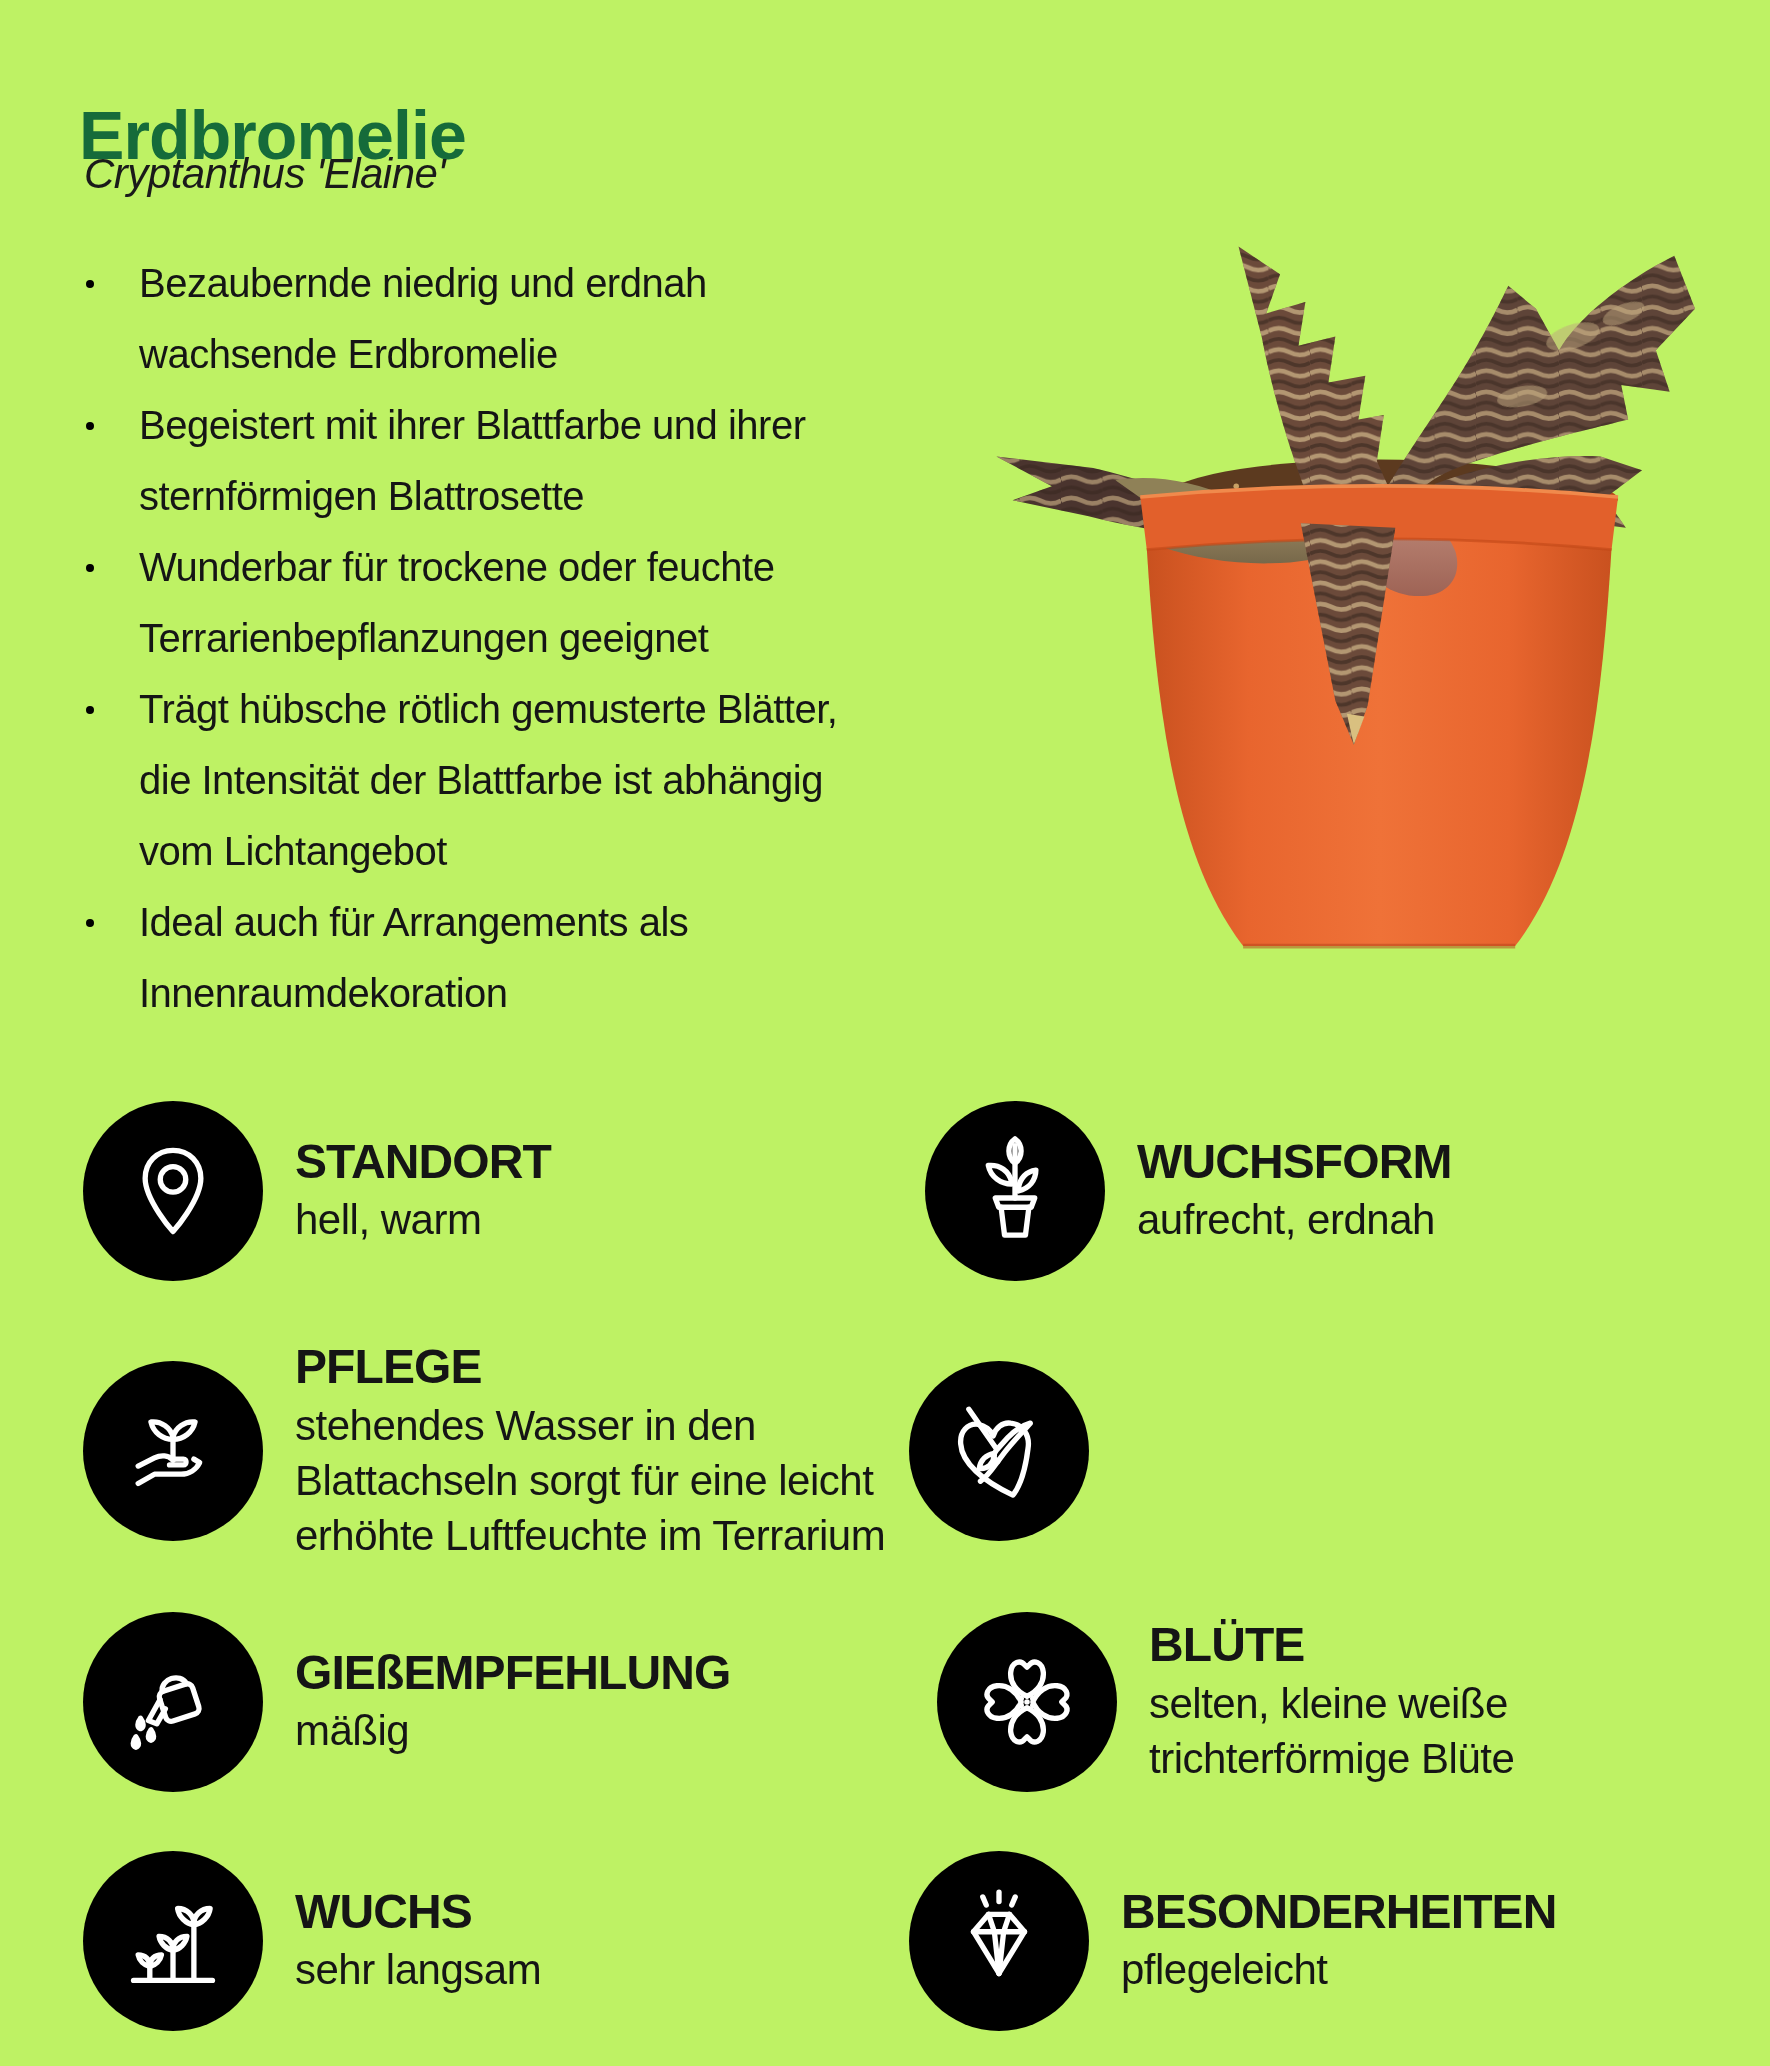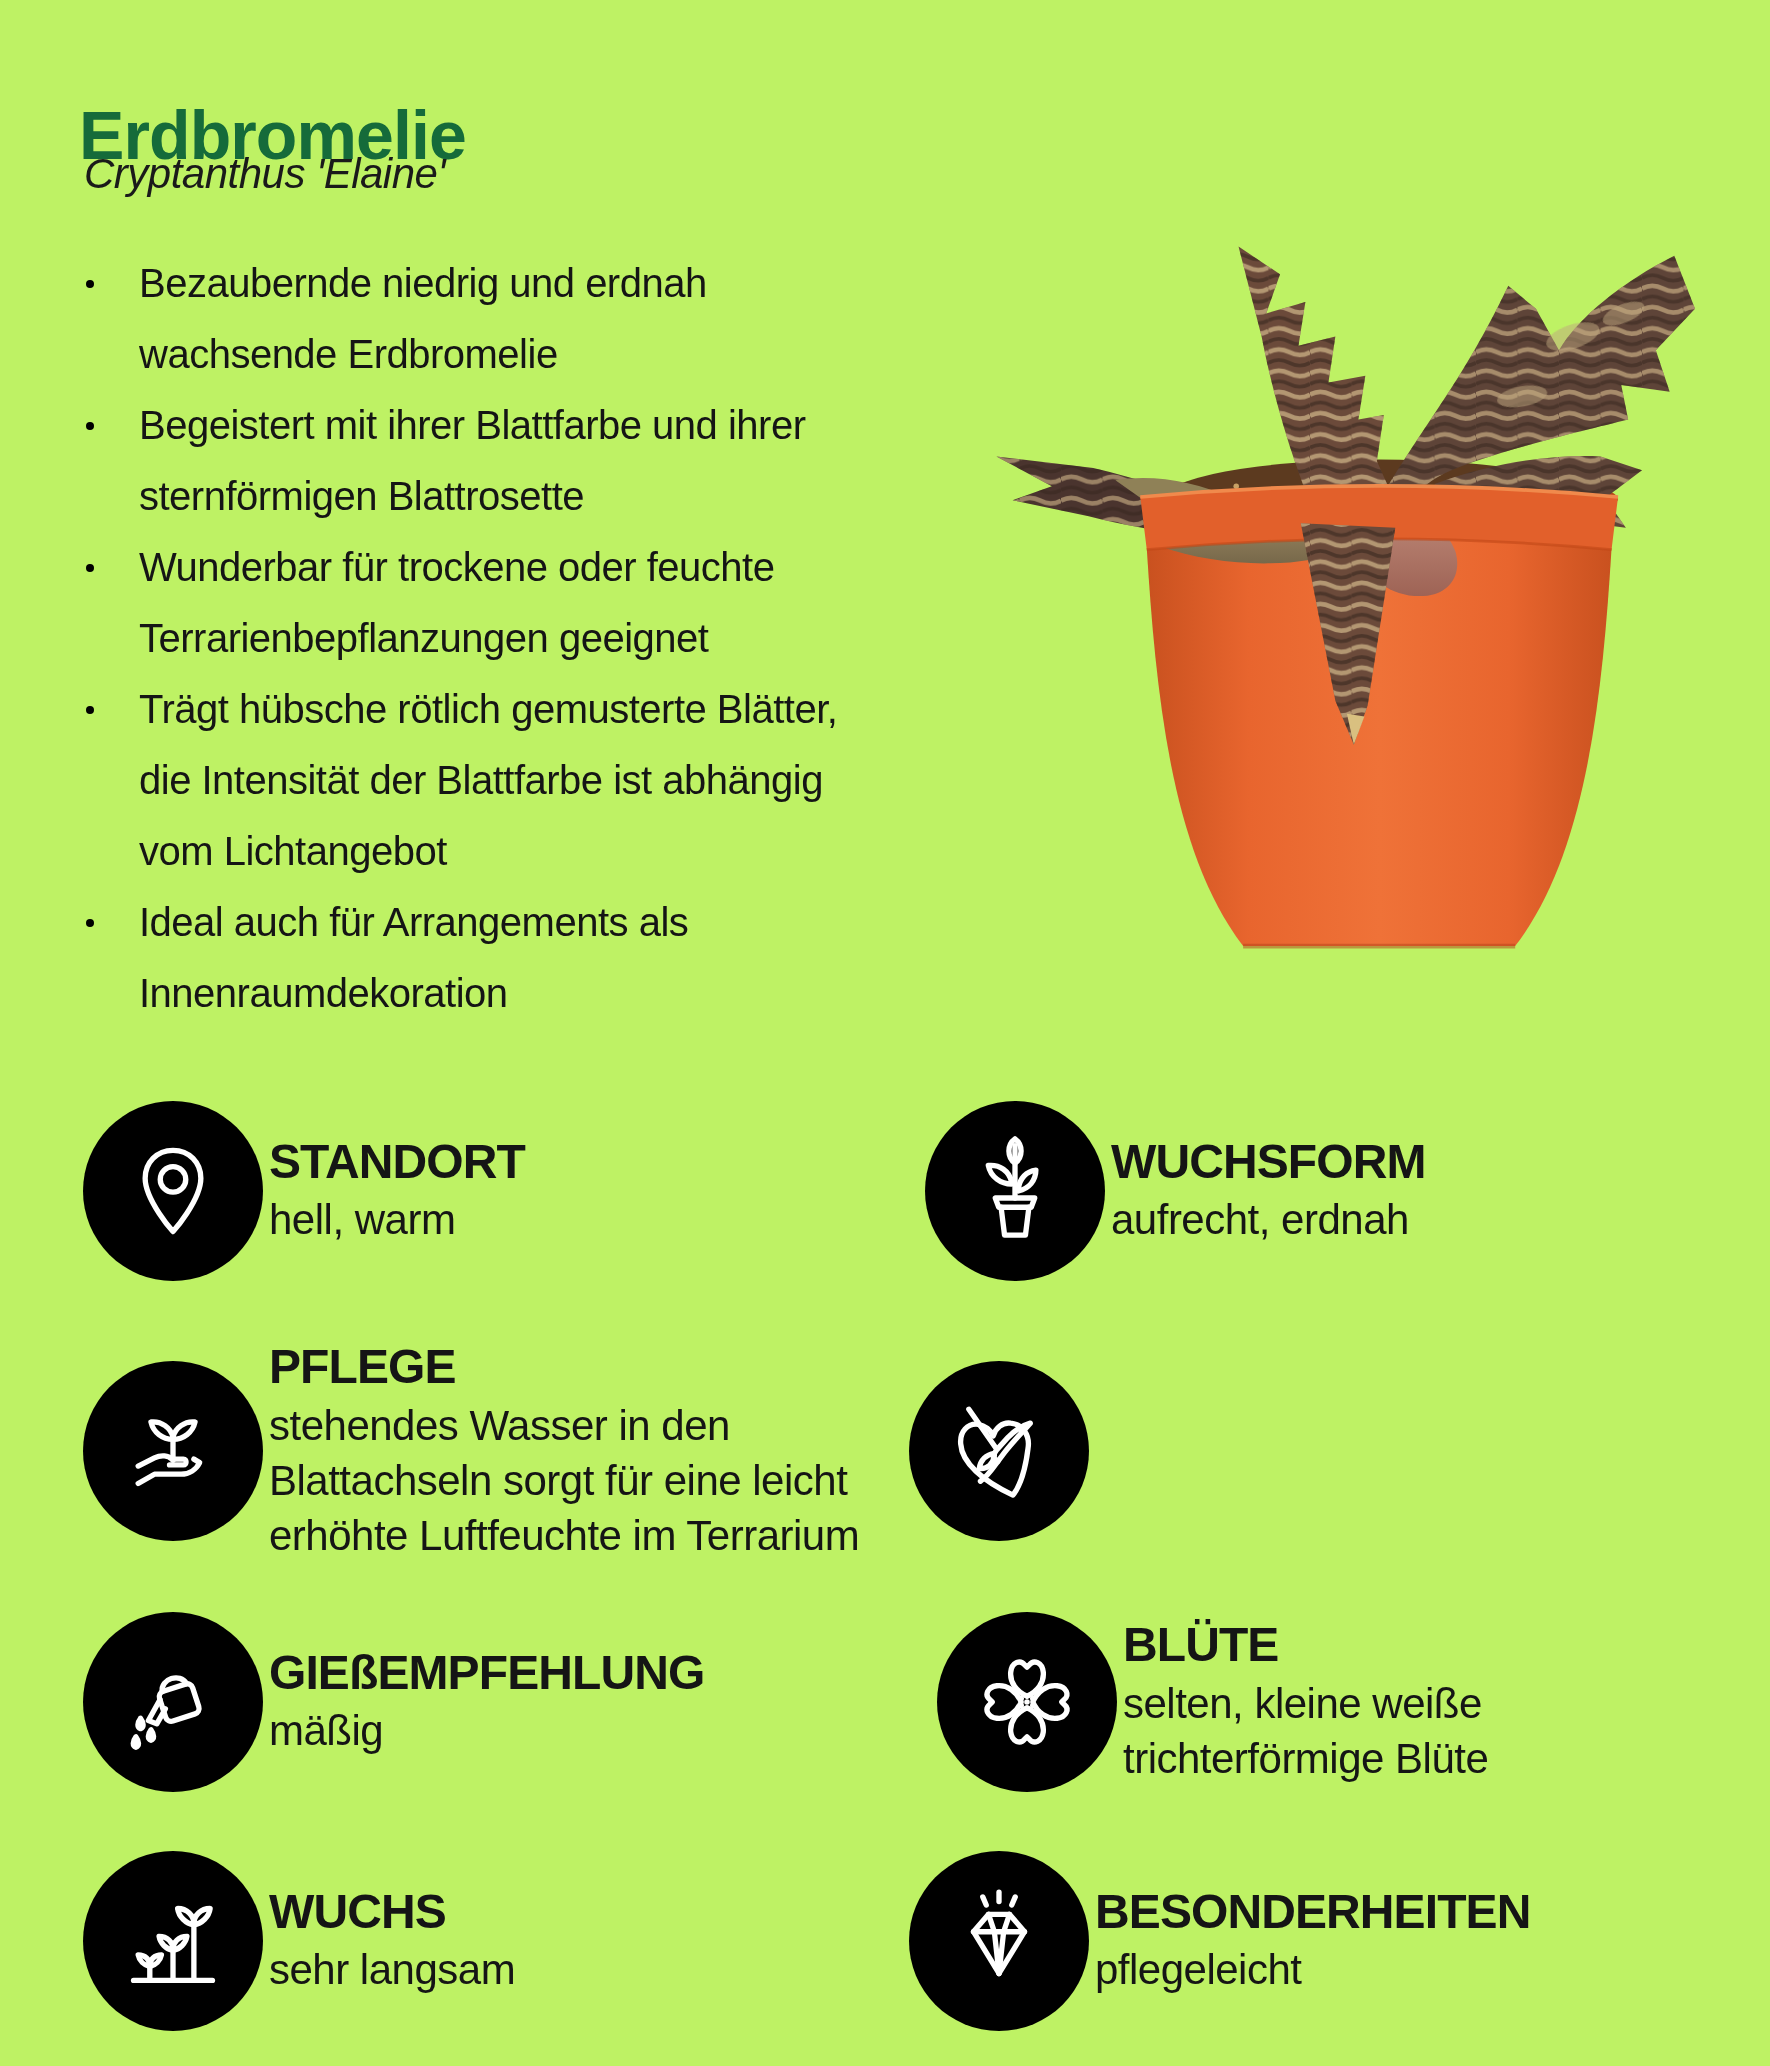--- a/index.html
+++ b/index.html
@@ -28,21 +28,21 @@
   }
   .bullet-list li{
     position:relative;margin:0;padding:0 0 0 56px;
     white-space:pre-line;
   }
   .bullet-list li::before{
     content:"";position:absolute;left:2.8px;top:32px;
     width:7.8px;height:7.8px;border-radius:50%;background:#000;
   }
   .plant{position:absolute;left:978px;top:198px;width:747px;height:775px;}
-  .feature{position:absolute;display:flex;align-items:center;gap:6px;}
+  .feature{position:absolute;display:flex;align-items:center;gap:32px;}
   .badge{
     flex:0 0 auto;width:180px;height:180px;border-radius:50%;
     background:#000;display:flex;align-items:center;justify-content:center;
   }
   .badge svg{width:116px;height:116px;}
   .ftext{display:flex;flex-direction:column;}
   .flabel{font-size:48px;font-weight:700;letter-spacing:-0.9px;line-height:53px;}
   .fvalue{font-size:42px;line-height:55px;letter-spacing:-0.5px;margin-top:4.6px;white-space:pre-line;}
   .ico{stroke:#fff;stroke-width:4.6;fill:none;stroke-linecap:round;stroke-linejoin:round;}
   .ico .fdot{fill:#fff;stroke:none;}

